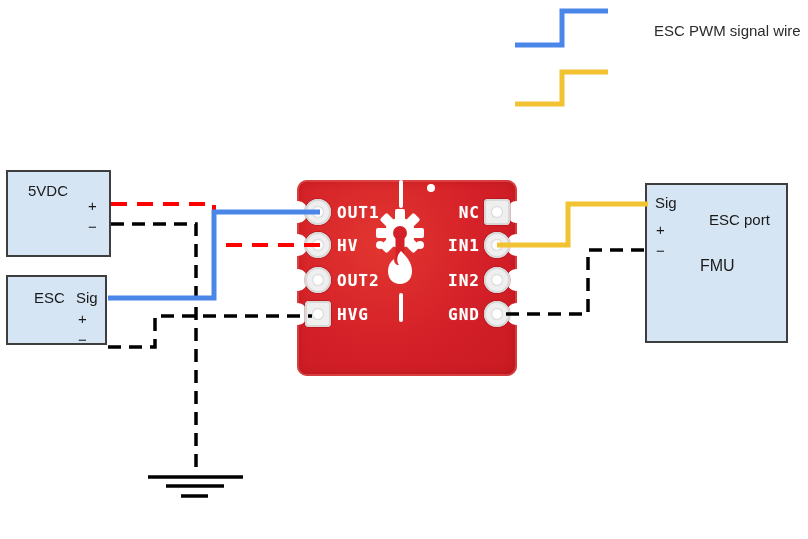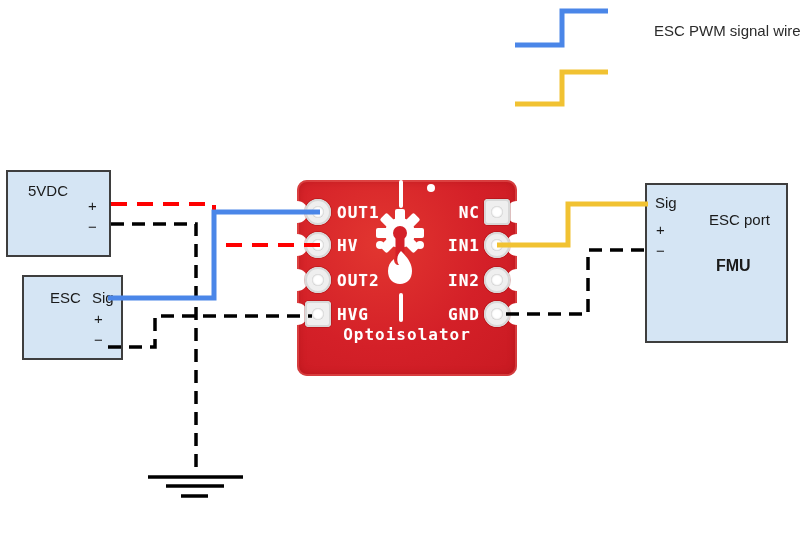--- a/index.html
+++ b/index.html
@@ -4,21 +4,21 @@
 <style>
   html,body{margin:0;padding:0;background:#fff;}
   .canvas{position:relative;width:808px;height:539px;background:#ffffff;
           font-family:"Liberation Sans", sans-serif;overflow:hidden;}
 
   
   .box{position:absolute;background:#d5e5f4;border:2px solid #3e3e3e;box-sizing:border-box;}
   .box span{position:absolute;color:#1a1a1a;font-size:15px;line-height:17px;white-space:nowrap;}
 
   #box-power{left:6px;top:170px;width:105px;height:87px;}
-  #box-esc{left:22px;top:275px;width:101px;height:85px;text-decoration:underline;}
+  #box-esc{left:6px;top:275px;width:101px;height:70px;text-decoration:underline;}
   #box-fmu{left:645px;top:183px;width:143px;height:160px;}
 
   
   svg.overlay{position:absolute;left:0;top:0;z-index:5;pointer-events:none;}
 
   
   .legend-label{position:absolute;font-size:15px;color:#2b2b2b;white-space:nowrap;margin-left:20px;}
 
   
   #board{position:absolute;left:297px;top:180px;width:220px;height:196px;
@@ -60,21 +60,21 @@
     <span style="left:68px;top:12px;">Sig</span>
     <span style="left:70px;top:33px;">+</span>
     <span style="left:70px;top:54px;">−</span>
   </div>
 
   <div class="box" id="box-fmu">
     <span style="left:8px;top:9px;">Sig</span>
     <span style="left:9px;top:36px;">+</span>
     <span style="left:9px;top:57px;">−</span>
     <span style="left:62px;top:26px;">ESC port</span>
-    <span style="left:53px;top:72px;font-weight:bold;font-size:16px;margin-left:16px;">FMU</span>
+    <span style="left:53px;top:72px;font-weight:normal;font-size:16px;">FMU</span>
   </div>
 
   <div id="board">
 
     <div class="notch" style="left:-11px;top:21px;"></div>
     <div class="notch" style="left:-11px;top:54px;"></div>
     <div class="notch" style="left:-11px;top:89px;"></div>
     <div class="notch" style="left:-11px;top:123px;"></div>
     <div class="notch" style="left:209px;top:21px;"></div>
     <div class="notch" style="left:209px;top:54px;"></div>
@@ -119,21 +119,20 @@
       </g>
       <circle cx="0" cy="0" r="7" fill="#d42028"></circle>
       <rect x="-4.5" y="0" width="9" height="28" fill="#d42028"></rect>
     </svg>
 
     <svg class="art" style="left:89px;top:69px;" width="28" height="36" viewBox="-14 -18 28 36">
       <path fill="#ffffff" d="M 1 -16 C 7 -10 12 -4 12 4 C 12 12 7 17 0 17 C -7 17 -12 12 -12 4
                C -12 -1 -10 -5 -6 -8 C -6 -4 -4 -2 -1 -2 C -4 -7 -3 -12 1 -16 Z"></path>
     </svg>
 
-    <div id="board-title">Optoisolator</div>
   </div>
 
   <svg class="overlay" width="808" height="539" viewBox="0 0 808 539">
 
     <polyline points="111,204 214,204 214,245 320,245" fill="none" stroke-width="4" stroke-dasharray="16 10" stroke="#fe0000"></polyline>
 
     <polyline points="111,224 196,224 196,474" fill="none" stroke-width="3.5" stroke-dasharray="13 8" stroke="#000000"></polyline>
 
     <polyline points="108,347 155,347 155,316 312,316" fill="none" stroke-width="3.5" stroke-dasharray="13 8" stroke="#000000"></polyline>
 

